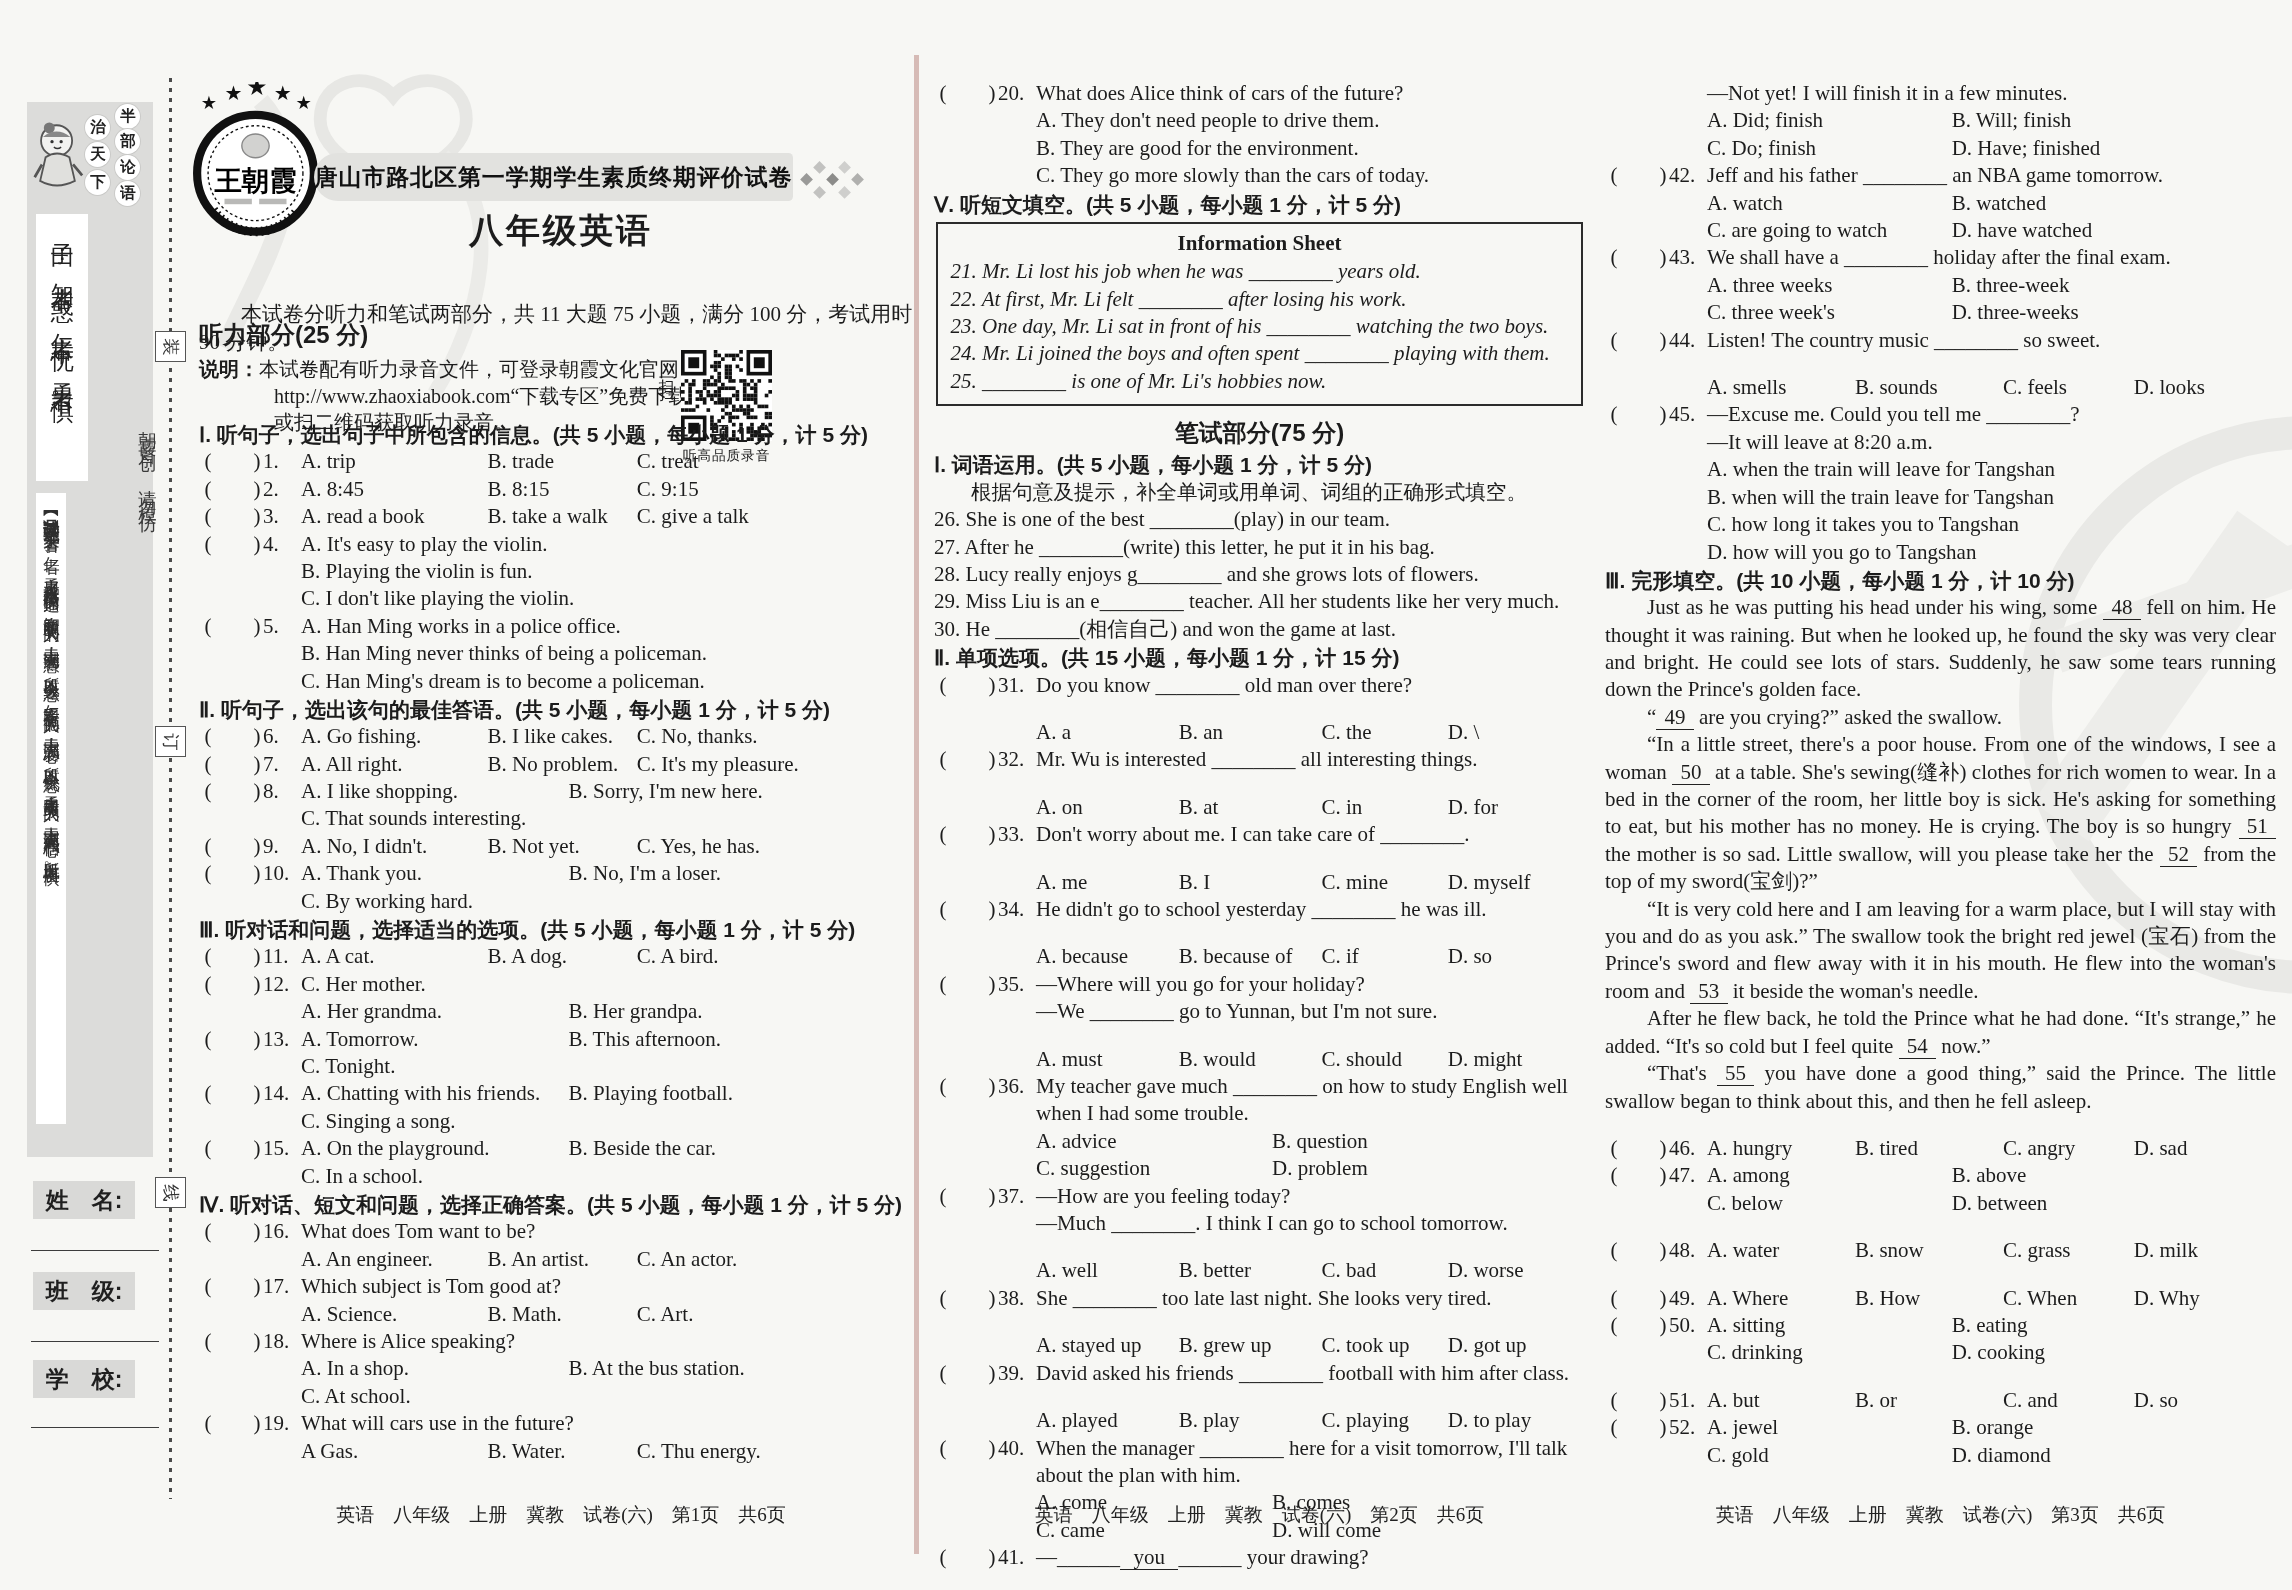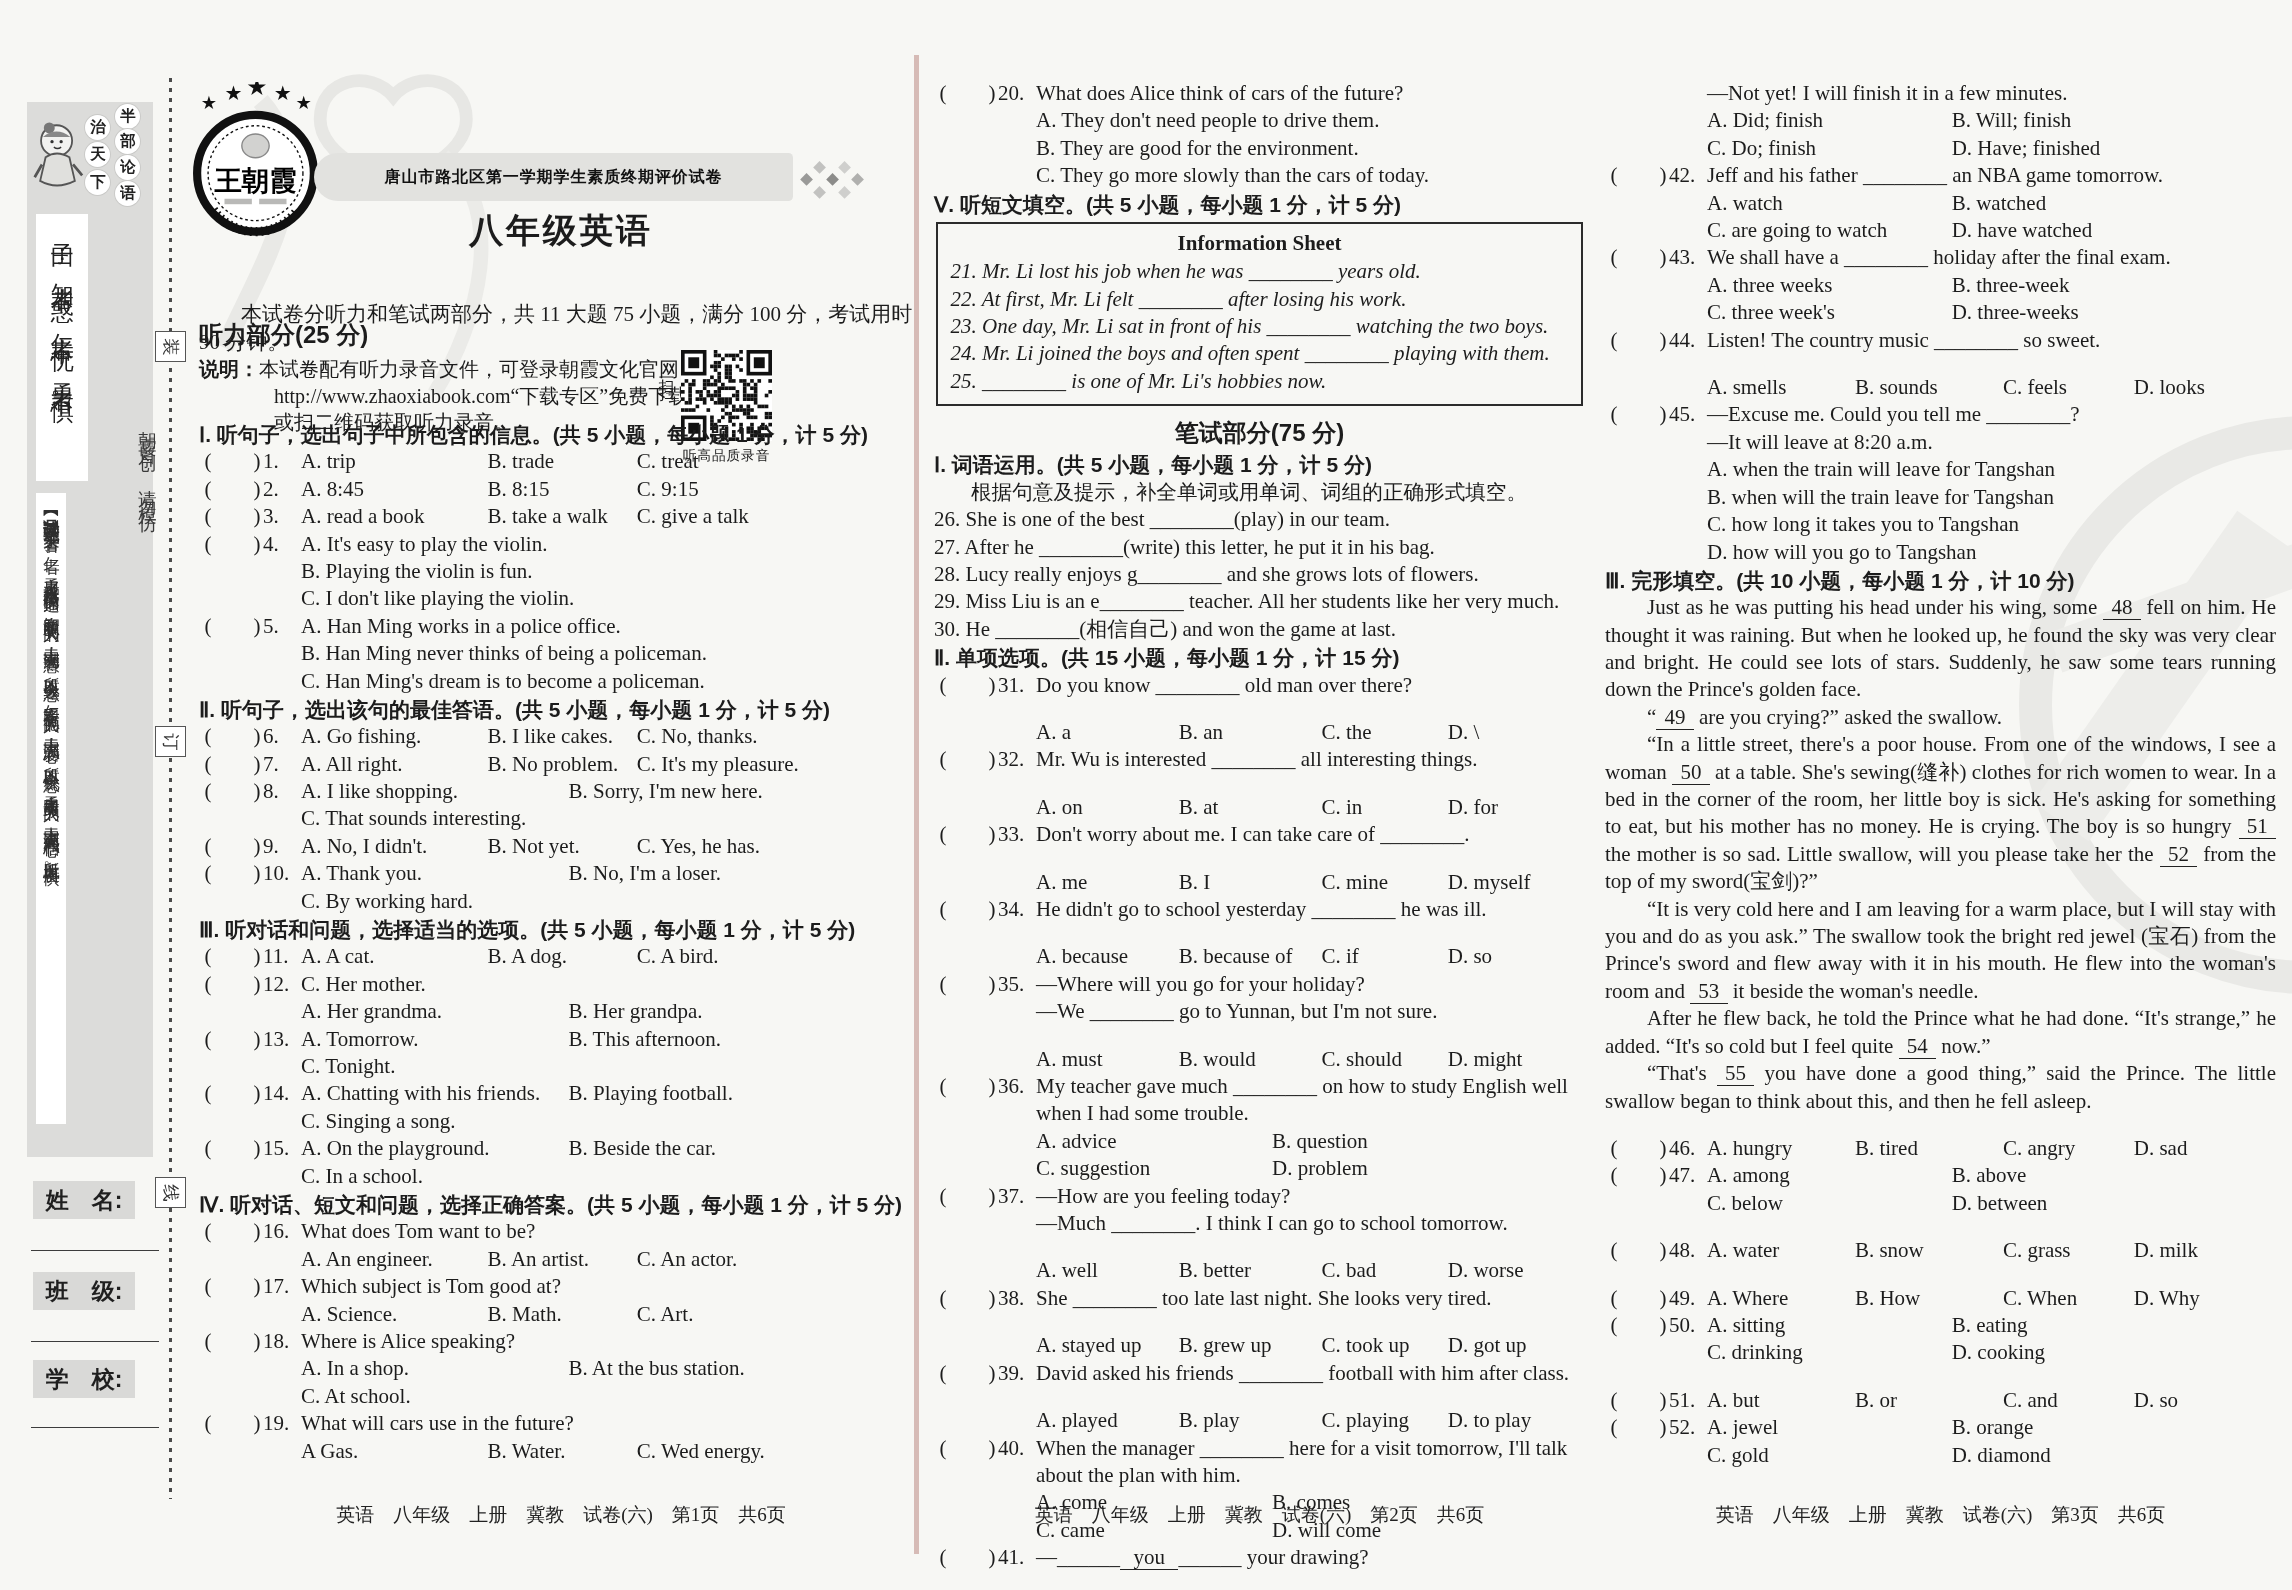--- a/index.html
+++ b/index.html
@@ -42,21 +42,21 @@
   .col{position:absolute;top:80px;z-index:2;}
   #col1{left:199px;width:724px;}
   #col2{left:934px;width:651px;}
   #col3{left:1605px;width:671px;}
   .blocks{font-size:21px;line-height:27.4px;}
 
   
   .crest{position:absolute;left:-12.8px;top:1.8px;width:139px;height:166px;}
   .banner{position:absolute;left:115px;top:73px;width:479px;height:48px;background:#e2e2df;
     border-radius:24px 4.6px 4.6px 24px;display:flex;align-items:center;justify-content:center;}
-  .banner .t{font-family:"Liberation Sans",sans-serif;font-weight:bold;font-size:16px;letter-spacing:0.9px;color:#111;white-space:nowrap;}
+  .banner .t{font-family:"Liberation Sans",sans-serif;font-weight:bold;font-size:23px;letter-spacing:0.9px;color:#111;white-space:nowrap;}
   .diamonds{position:absolute;left:603px;top:79px;width:64px;height:42px;}
   .diamonds i{position:absolute;width:9.1px;height:9.1px;transform:rotate(45deg);display:block;}
   .subtitle{position:absolute;left:0;top:128px;width:100%;text-align:center;
     font-family:"Liberation Sans",sans-serif;font-weight:bold;font-size:34px;letter-spacing:2.7px;}
   .intro{position:absolute;left:0;top:179px;width:100%;text-indent:2em;font-size:21px;line-height:28px;margin-top:41px;}
   .listen-title{position:absolute;left:0;top:239px;width:100%;text-align:left;
     font-family:"Liberation Sans",sans-serif;font-weight:bold;font-size:24px;}
   .note-block{position:absolute;left:0;top:276px;width:493px;font-size:20px;line-height:26.5px;
     padding-left:75px;text-indent:-75px;}
   .note-block .lbl{font-family:"Liberation Sans",sans-serif;font-weight:bold;}
@@ -546,21 +546,21 @@
           </div></div>
         <div class="q"><span class="paren">(　　)</span><span class="qnum">18.</span><span class="stem">Where is Alice speaking?</span><div class="orow c2">
             <span class="opt">A. In a shop.</span>
             <span class="opt">B. At the bus station.</span>
           </div><div class="orow c1">
             <span class="opt">C. At school.</span>
           </div></div>
         <div class="q"><span class="paren">(　　)</span><span class="qnum">19.</span><span class="stem">What will cars use in the future?</span><div class="orow c3">
             <span class="opt">A Gas.</span>
             <span class="opt">B. Water.</span>
-            <span class="opt">C. Wed energy.</span>
+            <span class="opt">C. Thu energy.</span>
           </div></div>
       </div>
   </div>
 
   <div class="col" id="col2">
     <div class="blocks">
         <div class="q"><span class="paren">(　　)</span><span class="qnum">20.</span><span class="stem">What does Alice think of cars of the future?</span><div class="orow c1">
             <span class="opt">A. They don't need people to drive them.</span>
           </div><div class="orow c1">
             <span class="opt">B. They are good for the environment.</span>

